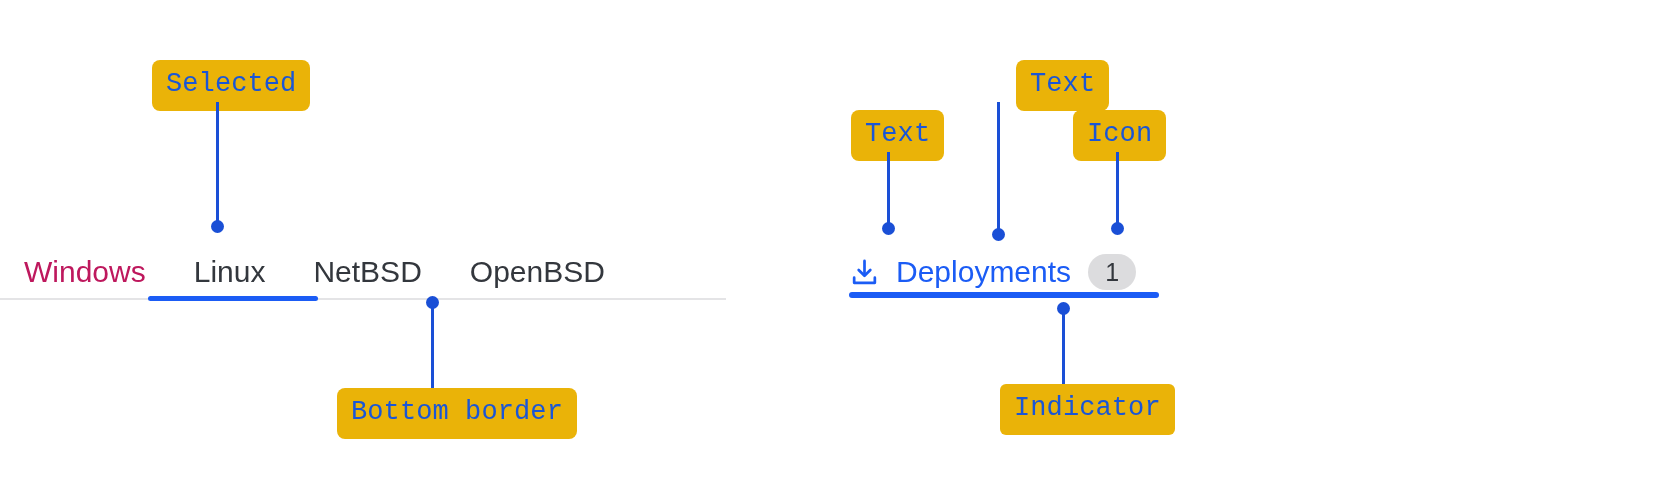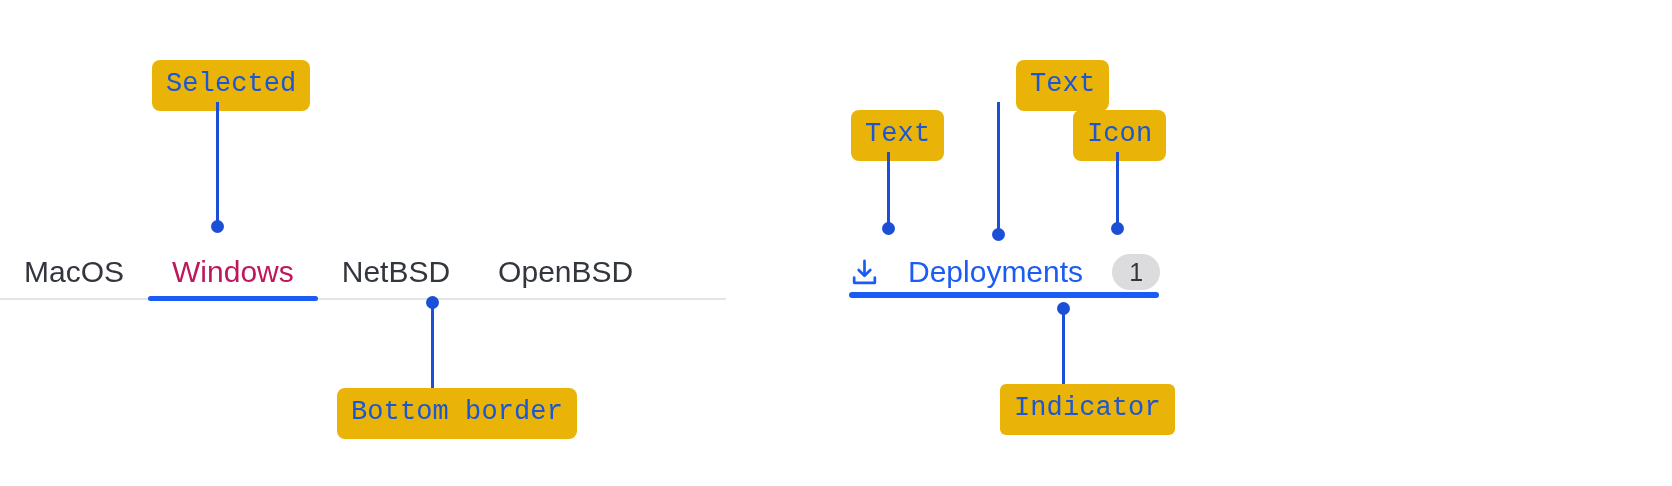--- a/index.html
+++ b/index.html
@@ -90,21 +90,21 @@
   }
 
   
   #tab-right {
     position: absolute;
     left: 849px;
     top: 243px;
     height: 58px;
     display: flex;
     align-items: center;
-    gap: 12px;
+    gap: 0;
   }
   #download-icon {
     display: block;
     width: 31px;
     height: 31px;
     margin-right: 16px;
   }
   #tab-right-label {
     font-size: 30px;
     color: #1b5cf5;
@@ -139,22 +139,22 @@
 <body>
 
 <div id="stage">
 
   <div class="pill" style="left:152px; top:60px;">Selected</div>
   <div class="leader" style="left:216px; top:102px; height:124px;"></div>
   <div class="dot" style="left:211px; top:220px;"></div>
 
   <div id="tabbar-left">
     <div class="tabs-row">
-      <div class="tab-left">MacOS</div>
       <div class="tab-left is-selected">Windows</div>
+      <div class="tab-left">Linux</div>
       <div class="tab-left">NetBSD</div>
       <div class="tab-left">OpenBSD</div>
     </div>
     <div id="bottom-border"></div>
     <div id="indicator-left" style="left: 148.031px; width: 169.703px;"></div>
   </div>
 
   <div class="dot" style="left:426px; top:296px;"></div>
   <div class="leader" style="left:431px; top:302px; height:86px;"></div>
   <div class="pill" style="left:337px; top:388px;">Bottom border</div>

